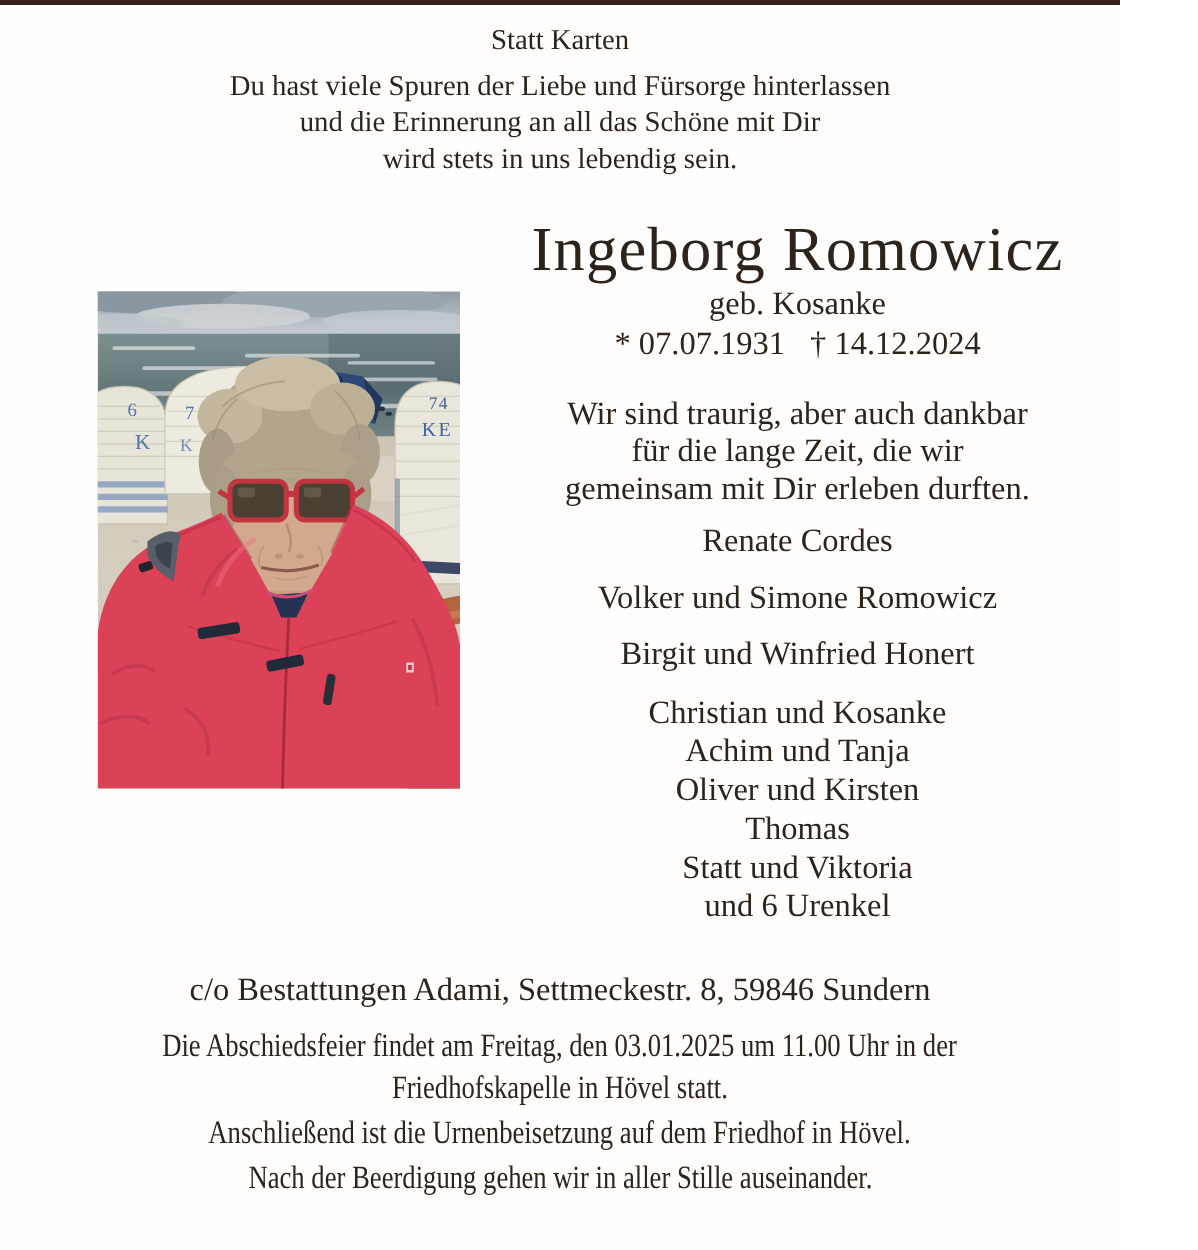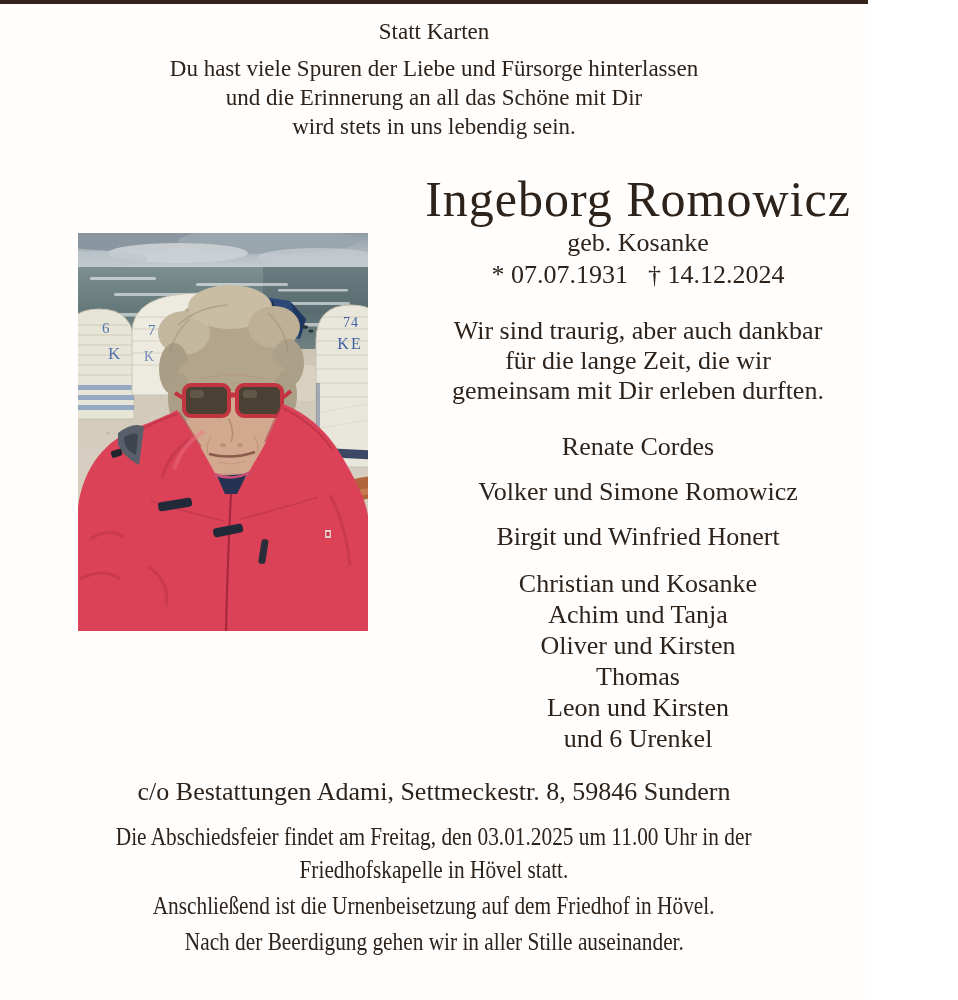--- a/index.html
+++ b/index.html
@@ -1,32 +1,32 @@
 <!DOCTYPE html>
 <html><head>
 <meta charset="utf-8">
 <style>
   html,body { margin:0; padding:0; background:#ffffff; }
   .page {
     position:relative; width:868px; height:1000px; background:#fffefd;
-    color:#2e231b; font-family:"Liberation Serif", serif; overflow:hidden;
+    color:#2e231b; font-family:"Liberation Serif", serif; overflow:hidden;padding-left:28px;
   }
   .top-rule { position:absolute; top:0; left:0; right:0; height:4px; background:#33231a; }
   .center-block { position:absolute; left:0; right:0; text-align:center; }
   .top-block { top:18px; }
   .statt { font-size:23px; line-height:28px; }
   .poem { margin-top:8px; font-size:23px; line-height:29px;font-family:Liberation Serif, serif; }
   .photo { position:absolute; left:78px; top:233px; width:290px; height:398px; overflow:hidden; }
   .photo svg { display:block; }
   .right-col { position:absolute; left:368px; top:170px; width:540px; text-align:center; }
   .name { font-size:50px; line-height:58px; font-weight:400; margin:0; letter-spacing:1px; }
   .maiden { font-size:26px; line-height:30px;text-align:center; }
   .dates { font-size:26px; line-height:30px; margin-top:2px; display:flex; justify-content:center; gap:20px; }
   .tribute { margin-top:26px; font-size:26px; line-height:30px; }
-  .mourners-primary { margin-top:18px; font-size:26px; line-height:45px; }
+  .mourners-primary { margin-top:4px; font-size:26px; line-height:45px; }
   .mourners-secondary { margin-top:9px; font-size:26px; line-height:31px; }
   .bottom-block { top:776px; }
   .funeral { font-size:26px; line-height:31px; }
   .anns { margin-top:13px; font-size:26px; line-height:33px; }
   .ann-p { margin-top:3px; }
   .cond { display:inline-block; transform:scaleX(0.82); transform-origin:50% 50%; white-space:nowrap; }
   .svgtext { font-family:"Liberation Serif", serif; }
 </style>
 </head>
 <body>
@@ -220,21 +220,21 @@
     <div class="mourners-primary">
       <div>Renate Cordes</div>
       <div>Volker und Simone Romowicz</div>
       <div>Birgit und Winfried Honert</div>
     </div>
     <div class="mourners-secondary">
       <div>Christian und Kosanke</div>
       <div>Achim und Tanja</div>
       <div>Oliver und Kirsten</div>
       <div>Thomas</div>
-      <div>Leon und Kirsten</div>
+      <div>Statt und Viktoria</div>
       <div>und 6 Urenkel</div>
     </div>
   </div>
 
   <div class="center-block bottom-block">
     <div class="funeral">
       <div>c/o Bestattungen Adami, Settmeckestr. 8, 59846 Sundern</div>
     </div>
     <div class="anns">
       <div><span class="cond">Die Abschiedsfeier findet am Freitag, den 03.01.2025 um 11.00 Uhr in der</span></div>

